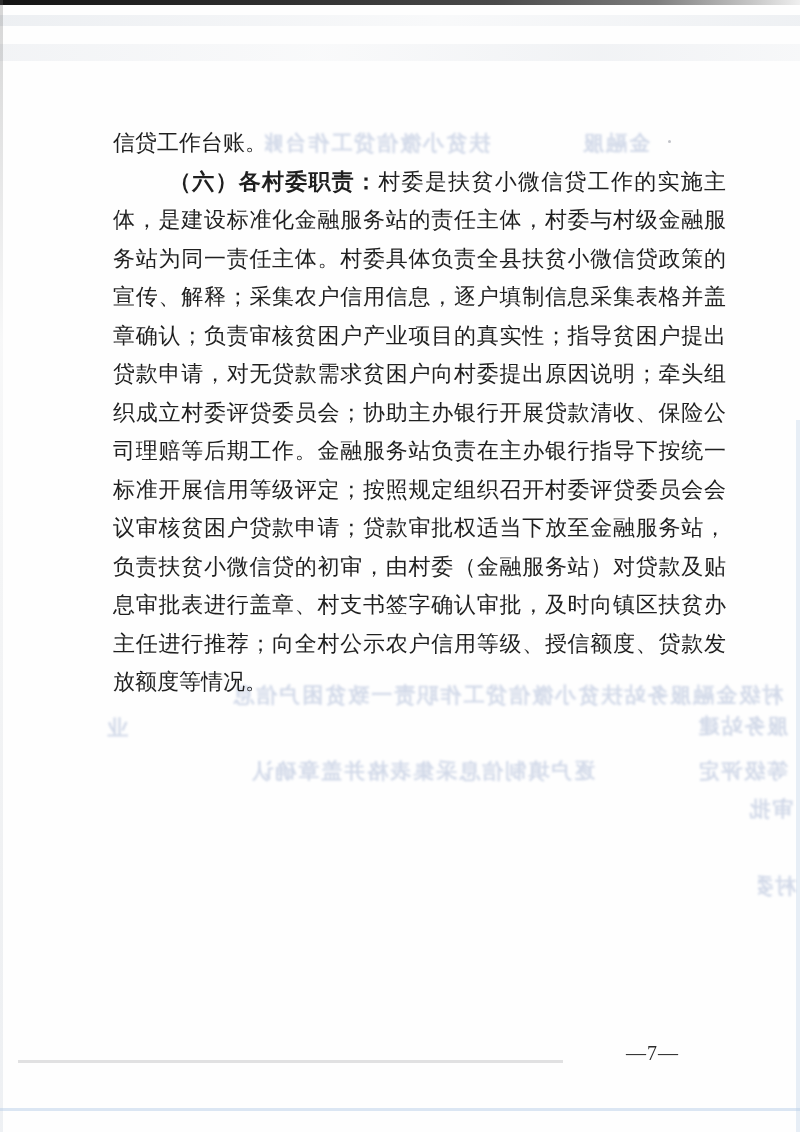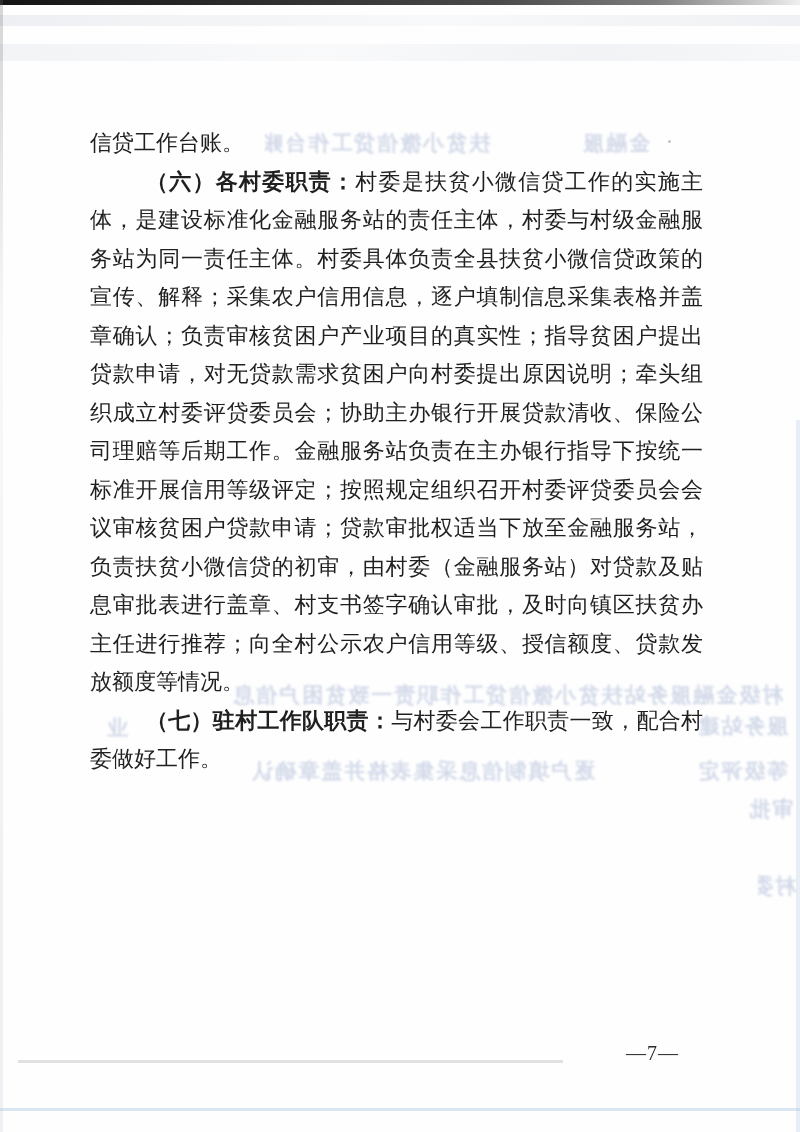--- a/index.html
+++ b/index.html
@@ -30,21 +30,21 @@
   .bleed{
     position:absolute;height:26px;overflow:hidden;white-space:nowrap;
     color:#6e86b8;opacity:.30;filter:blur(1.1px);
     transform:scaleX(-1);
     font-size:21px;font-weight:700;letter-spacing:2px;
     pointer-events:none;
   }
 
   
   .text-block{
-    position:absolute;left:90px;top:124px;width:613px;
+    position:absolute;left:113px;top:124px;width:613px;
     color:#1f1f1f;
     font-size:22px;line-height:38.5px;
     text-align:justify;
   }
   .para{margin:0;text-indent:44px;}
   .para.no-indent{text-indent:0;}
   .para b{font-weight:700;margin-left:12px;}
 
   .page-number{
     position:absolute;left:626px;top:1042px;
@@ -76,18 +76,17 @@
       <div class="bleed" style="top: 712px; left: 688px; width: 100px;">服务站建</div>
       <div class="bleed" style="top: 757px; left: 150px; width: 445px;">逐户填制信息采集表格并盖章确认</div>
       <div class="bleed" style="top: 757px; left: 700px; width: 88px;">等级评定</div>
       <div class="bleed" style="top: 795px; left: 738px; width: 55px;">审批</div>
       <div class="bleed" style="top: 872px; left: 758px; width: 38px;">村委</div>
     </div>
 
   <div class="text-block">
       <p class="para no-indent"><span>信贷工作台账。</span></p>
       <p class="para"><b>（六）各村委职责：</b><span>村委是扶贫小微信贷工作的实施主体，是建设标准化金融服务站的责任主体，村委与村级金融服务站为同一责任主体。村委具体负责全县扶贫小微信贷政策的宣传、解释；采集农户信用信息，逐户填制信息采集表格并盖章确认；负责审核贫困户产业项目的真实性；指导贫困户提出贷款申请，对无贷款需求贫困户向村委提出原因说明；牵头组织成立村委评贷委员会；协助主办银行开展贷款清收、保险公司理赔等后期工作。金融服务站负责在主办银行指导下按统一标准开展信用等级评定；按照规定组织召开村委评贷委员会会议审核贫困户贷款申请；贷款审批权适当下放至金融服务站，负责扶贫小微信贷的初审，由村委（金融服务站）对贷款及贴息审批表进行盖章、村支书签字确认审批，及时向镇区扶贫办主任进行推荐；向全村公示农户信用等级、授信额度、贷款发放额度等情况。</span></p>
-      <p class="para"><b>（七）驻村工作队职责：</b><span>与村委会工作职责一致，配合村委做好工作。</span></p>
     </div>
 
   <div class="page-number">—7—</div>
 
 </div>
 
 </body></html>

